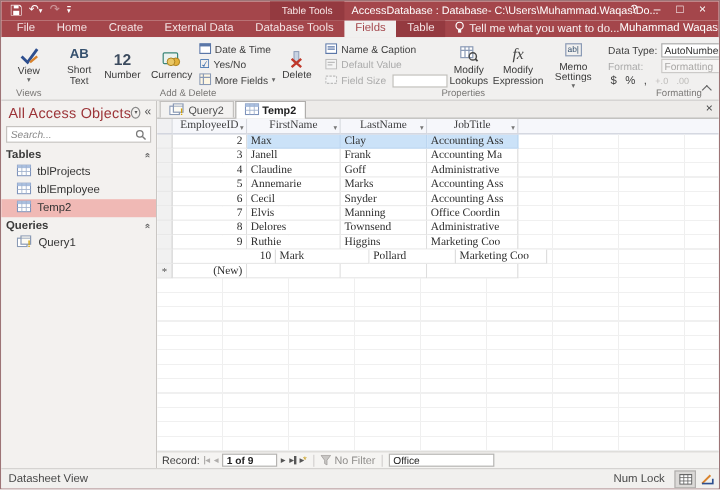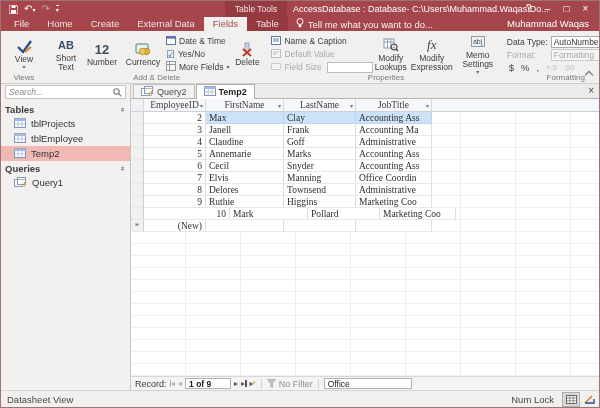--- a/index.html
+++ b/index.html
@@ -137,20 +137,21 @@
       <span>×</span>
     </div>
   </div>
 
   <div class="tabrow">
     <div class="tabs">
         <span class="rtab">File</span>
         <span class="rtab">Home</span>
         <span class="rtab">Create</span>
         <span class="rtab">External Data</span>
+        <span class="rtab">Database Tools</span>
         <span class="rtab active">Fields</span>
         <span class="rtab contextual">Table</span>
       </div>
     <div class="tellme">
       <span><svg width="8" height="10" viewBox="0 0 8 10">
             <circle cx="4" cy="3.5" r="3" fill="none" stroke="#fff" stroke-width="1"></circle>
             <rect x="2.7" y="6.8" width="2.6" height="2.4" fill="#fff"></rect>
           </svg></span>
       <span>Tell me what you want to do...</span>
     </div>
@@ -297,20 +298,25 @@
       <div class="rglabel">Formatting</div>
     </div>
     <div class="rsep"></div>
 
     <span class="ribbon-collapse"></span>
   </div>
 
   <div class="content">
 
     <div class="navpane">
+      <div class="np-header">
+        <span class="np-title">All Access Objects</span>
+        <span class="np-dd">▾</span>
+        <span class="np-shutter">«</span>
+      </div>
       <div class="np-search">
         <span class="ph">Search...</span>
         <svg width="9" height="9" viewBox="0 0 9 9">
             <circle cx="3.5" cy="3.5" r="2.7" fill="none" stroke="#7a7a7a" stroke-width="1.1"></circle>
             <path d="M5.7 5.7 L8.3 8.3" stroke="#7a7a7a" stroke-width="1.2"></path>
           </svg>
       </div>
       <div>
           <div class="np-sec-h">
             <span>Tables</span>

